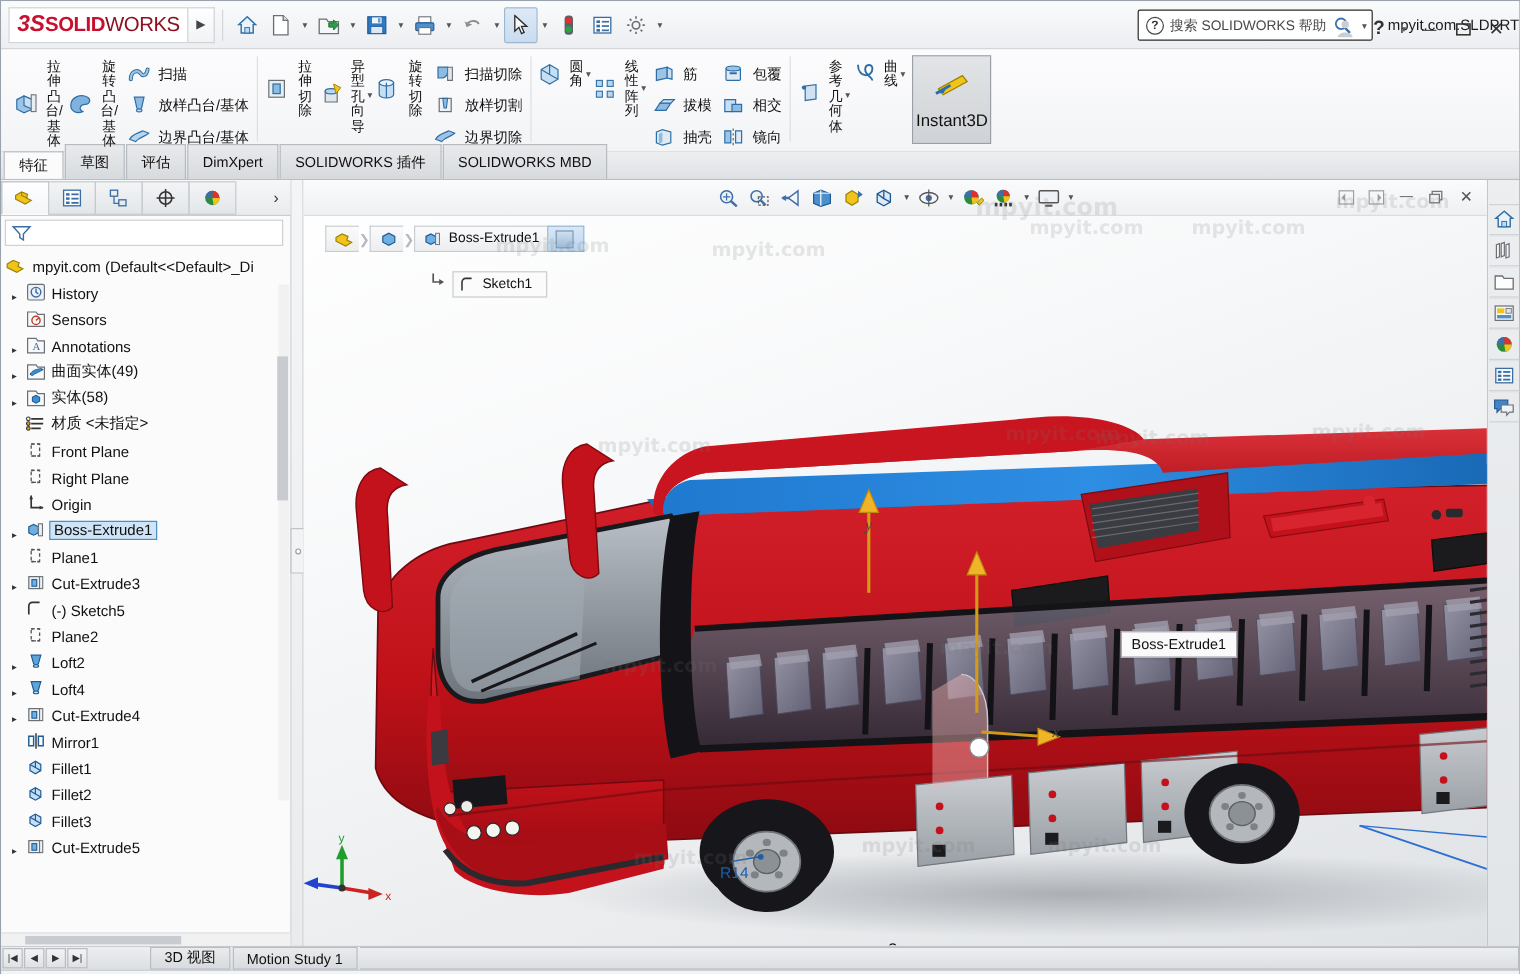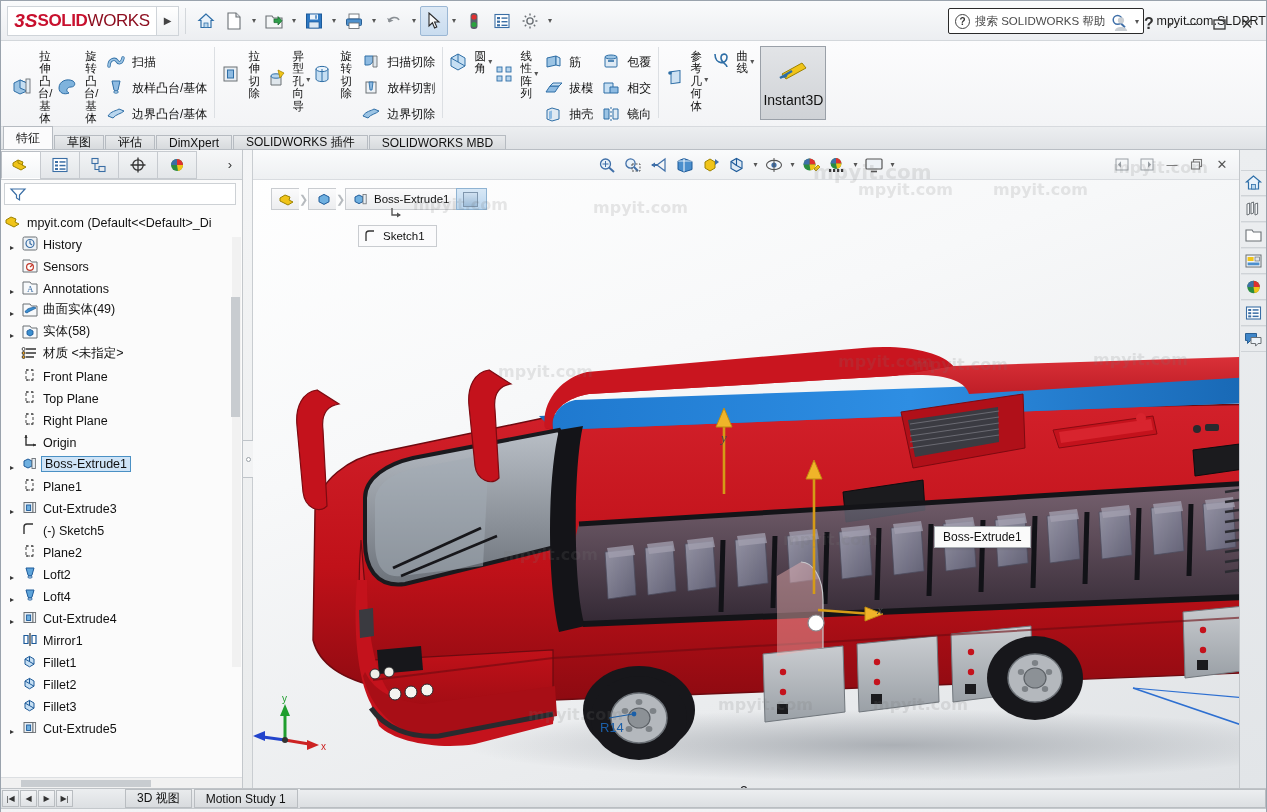--- a/index.html
+++ b/index.html
@@ -63,21 +63,21 @@
   .srow .lab{ font-size:12px; color:#111; margin-left:4px; white-space:nowrap; }
   .i3d{ width:66px; height:74px; margin:2px 4px 0 6px; border:1px solid #9aa0a8;
         background:linear-gradient(#e2e4e7,#cfd2d6); display:flex; flex-direction:column;
         align-items:center; justify-content:center; gap:5px; }
   .i3d .lab{ font-size:14px; color:#111; }
   .icon{ display:block; }
 
   
   .tabstrip{ height:23px; background:linear-gradient(#eceef0,#dfe2e5); display:flex; align-items:flex-end;
              border-bottom:1px solid #b9bec4; padding-left:2px; }
-  .tab{ height:14px; padding:0 12px; display:flex; align-items:center; font-size:12px; color:#111;
+  .tab{ height:29px; padding:0 12px; display:flex; align-items:center; font-size:12px; color:#111;
         background:linear-gradient(#e8eaec,#d7dadd); border:1px solid #b6bbc1; border-bottom:none;
         margin-right:1px; }
   .tab.active{ background:#fbfbfc; border-color:#b6bbc1; height:23px; }
 
   
   .bodyrow{ display:flex; height:638px; width:100%; }
 
   
   .treepane{ width:242px; background:#fbfbfb; border-right:1px solid #c3c7cb;
              display:flex; flex-direction:column; position:relative; }
@@ -124,21 +124,21 @@
 
   .breadcrumb{ position:absolute; left:18px; top:38px; display:flex; align-items:center; }
   .bc-seg{ height:22px; display:flex; align-items:center; padding:0 3px 0 6px;
            background:linear-gradient(#fbfbfc,#ecedef); border:1px solid #c9ccd0; border-right:none;
            position:relative; }
   .bc-seg.last{ background:linear-gradient(#d8e8f6,#b9d5ee); border:1px solid #8fb3d2;
                 padding-right:8px; }
   .bc-lab{ font-size:11.5px; color:#111; margin:0 4px; }
   .bc-chev{ width:9px; color:#b6babe; font-size:11px; }
   .bc-sq{ width:15px;height:15px;border:1px solid #7f96ad;background:linear-gradient(#cfe0f0,#9dbcd8);}
-  .sketch-chip{ position:absolute; left:105px; top:56px; display:flex; align-items:center; gap:3px;flex-direction:column;}
+  .sketch-chip{ position:absolute; left:105px; top:76px; display:flex; gap:3px;}
   .sketch-box{ height:22px; display:flex; align-items:center; padding:0 7px 0 4px;
                background:#fbfbfc; border:1px solid #c9ccd0; }
 
   .tooltip{ position:absolute; left:681px; top:376px; height:22px; padding:0 8px;
             display:flex; align-items:center; background:#fafafa; border:1px solid #a9adb2;
             font-size:12px; color:#111; box-shadow:1px 1px 2px rgba(0,0,0,.12); z-index:40;}
 
   .wm{ position:absolute; color:rgba(120,120,120,.17); font-size:20px; font-weight:bold;
        font-family:"DejaVu Sans",sans-serif; pointer-events:none; user-select:none; z-index:30;}
   .wm.sm{ font-size:15px; }
@@ -666,30 +666,20 @@
           <span class="exp"></span>
           <span class="tico">
               <svg width="18" height="17" viewBox="0 0 18 17">
                 <path d="M5 3 h7 v10 h-7z" fill="none" stroke="#555" stroke-width="1.1" stroke-dasharray="3 2"></path>
                 <path d="M5 3 h2 M10 3 h2 M5 13 h2 M10 13 h2" stroke="#555" stroke-width="1.3"></path>
               </svg>
             </span>
           <span class="tlabel">Front Plane</span>
         </div>
 
-        <div class="trow">
-          <span class="exp"></span>
-          <span class="tico">
-              <svg width="18" height="17" viewBox="0 0 18 17">
-                <path d="M5 3 h7 v10 h-7z" fill="none" stroke="#555" stroke-width="1.1" stroke-dasharray="3 2"></path>
-                <path d="M5 3 h2 M10 3 h2 M5 13 h2 M10 13 h2" stroke="#555" stroke-width="1.3"></path>
-              </svg>
-            </span>
-          <span class="tlabel">Top Plane</span>
-        </div>
 
         <div class="trow">
           <span class="exp"></span>
           <span class="tico">
               <svg width="18" height="17" viewBox="0 0 18 17">
                 <path d="M5 3 h7 v10 h-7z" fill="none" stroke="#555" stroke-width="1.1" stroke-dasharray="3 2"></path>
                 <path d="M5 3 h2 M10 3 h2 M5 13 h2 M10 13 h2" stroke="#555" stroke-width="1.3"></path>
               </svg>
             </span>
           <span class="tlabel">Right Plane</span>

